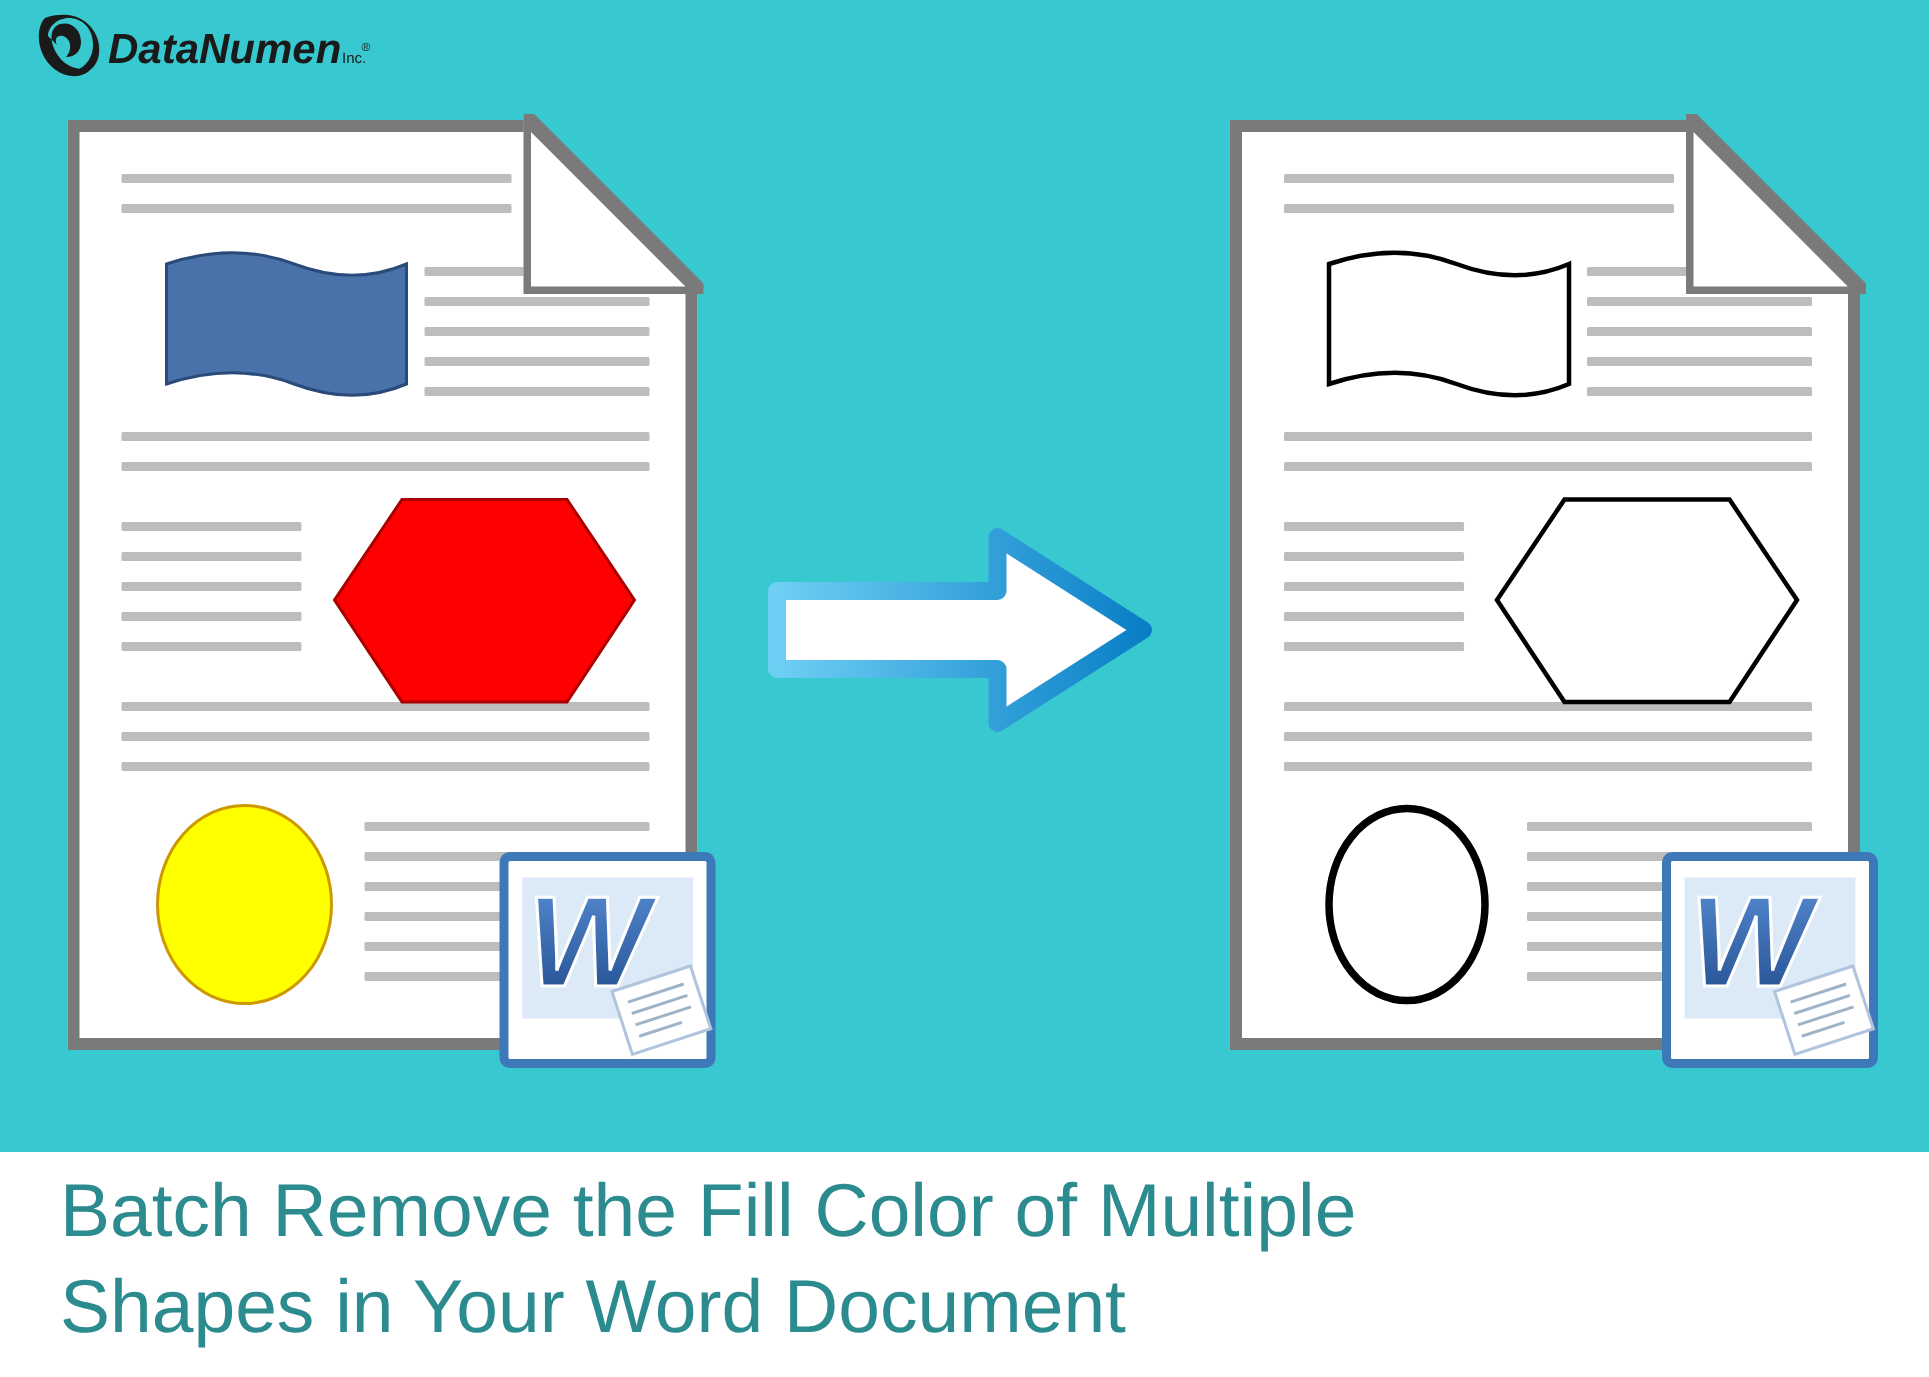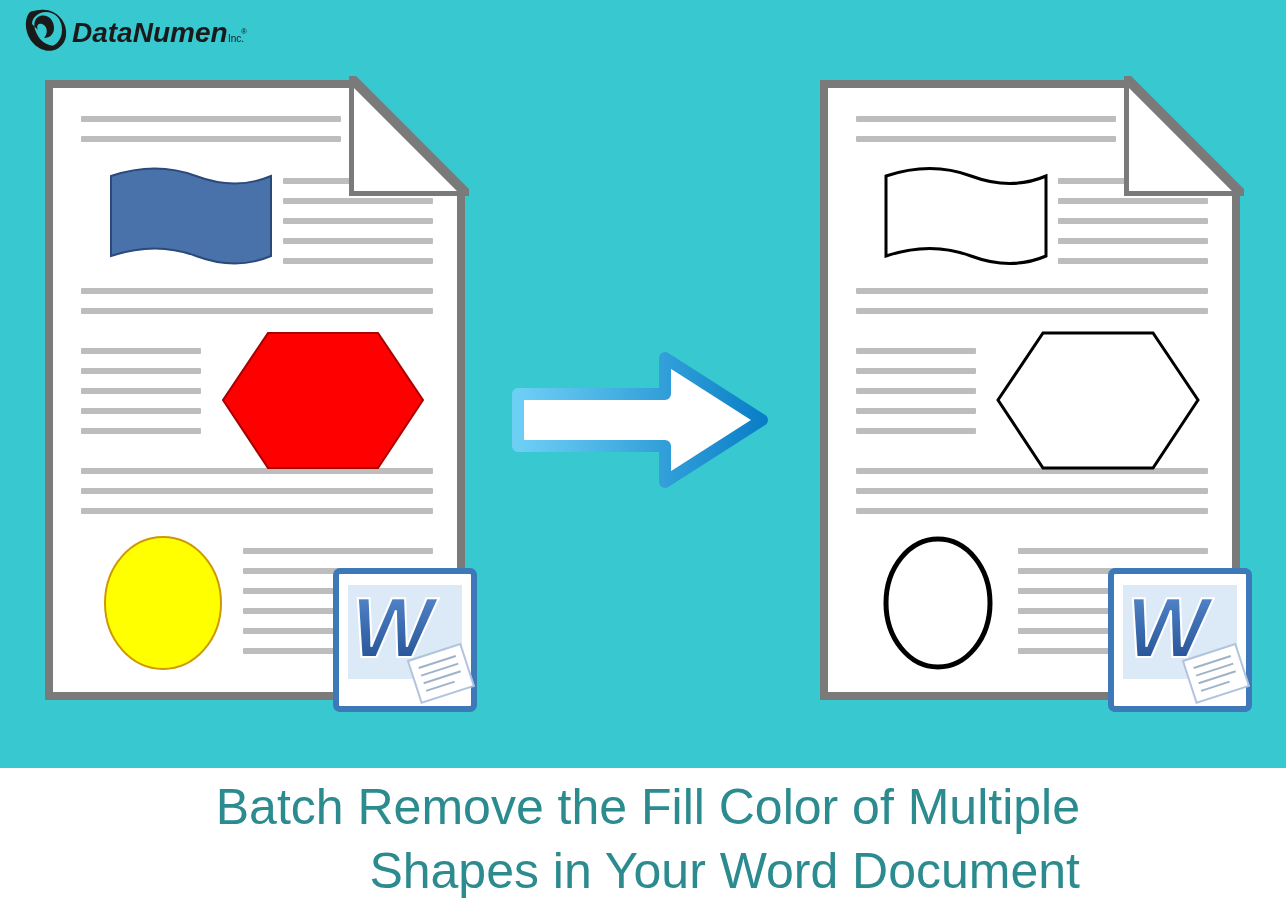--- a/index.html
+++ b/index.html
@@ -67,21 +67,21 @@
     width: 150px;
     height: 150px;
     right: -15px;
     bottom: -15px;
   }
   .headline {
     position: absolute;
     left: 0;
     top: 775px;
     width: 1120px;
-    text-align: right;
+    text-align: left;
     font-size: 50px;
     line-height: 1.28;
     color: #2b8b8f;
     font-weight: 400;
     padding: 0 40px;
   }
 </style>
 </head>
 <body>
 

